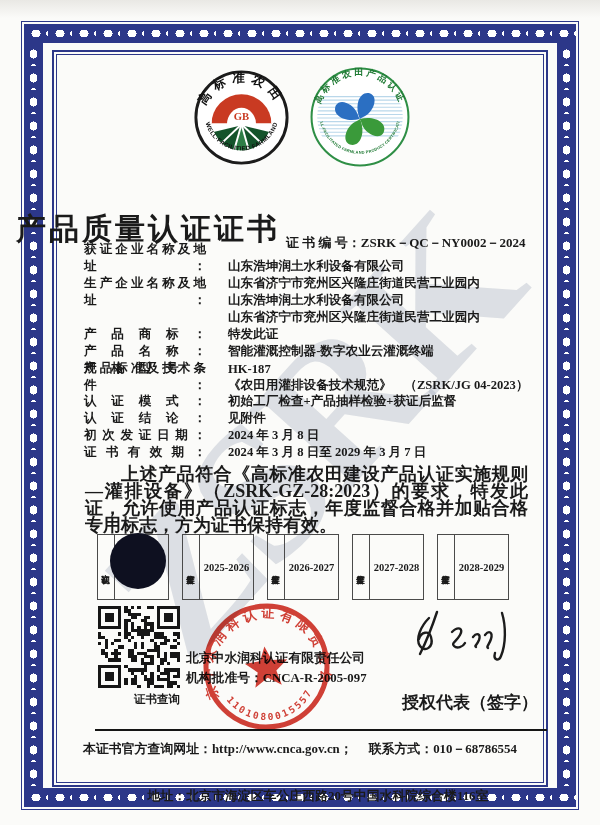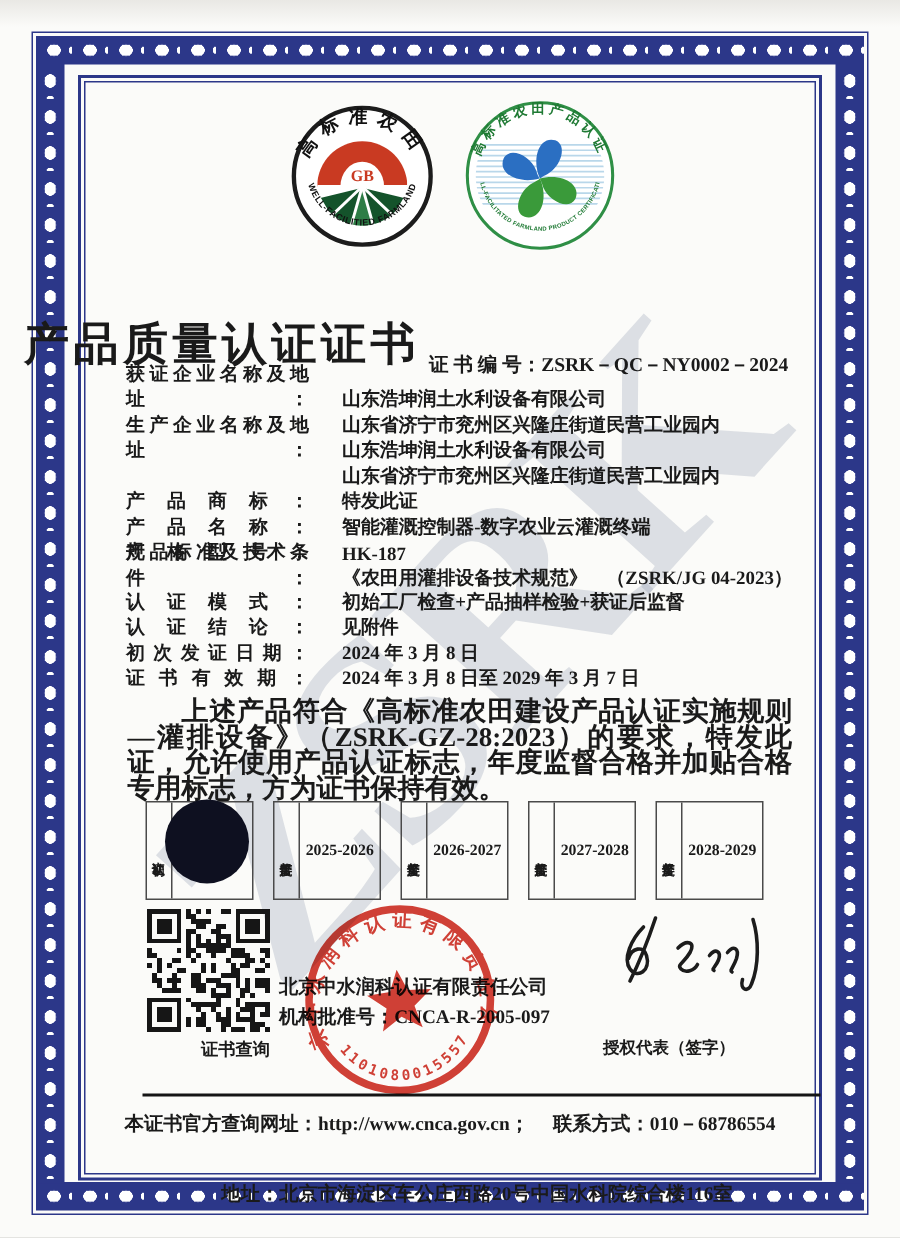--- a/index.html
+++ b/index.html
@@ -65,21 +65,21 @@
     text-align:center;padding-top:2px;font-weight:600;
   }
   .ybox{flex:1;display:flex;align-items:center;justify-content:center;font-size:10.5px;font-weight:bold;}
   .black-dot{position:absolute;left:12px;top:-2px;width:56px;height:56px;border-radius:50%;background:#0e1020;z-index:3;}
   
   .qr{position:absolute;left:98px;top:606px;width:82px;height:82px;z-index:2;}
   .qr-cap{position:absolute;left:98px;top:692px;width:82px;text-align:right;font-size:11.5px;font-weight:bold;z-index:2;}
   .company-block{position:absolute;left:186px;top:649px;font-size:12.8px;font-weight:bold;line-height:19.5px;z-index:2;}
   .seal{position:absolute;left:201px;top:601px;width:131px;height:131px;transform:rotate(-6deg);opacity:.92;mix-blend-mode:multiply;z-index:5;}
   .signature{position:absolute;left:407px;top:606px;width:115px;height:64px;z-index:2;}
-  .sig-cap{position:absolute;left:402px;top:691px;font-size:11px;font-weight:bold;z-index:2;}
+  .sig-cap{position:absolute;left:402px;top:691px;font-size:17px;font-weight:bold;z-index:2;}
   
   .rule{position:absolute;top:729px;left:95px;width:452px;border-top:2px solid #151515;z-index:2;}
   .footer-line{position:absolute;left:55px;right:55px;text-align:center;font-size:12.9px;font-weight:bold;z-index:2;white-space:nowrap;}
   .footer-1{top:741px;} .footer-2{top:788px;padding-left:36px;}
   .contact-gap{margin-left:16px;}
 </style>
 </head>
 <body>
 
 <div class="sheet">

